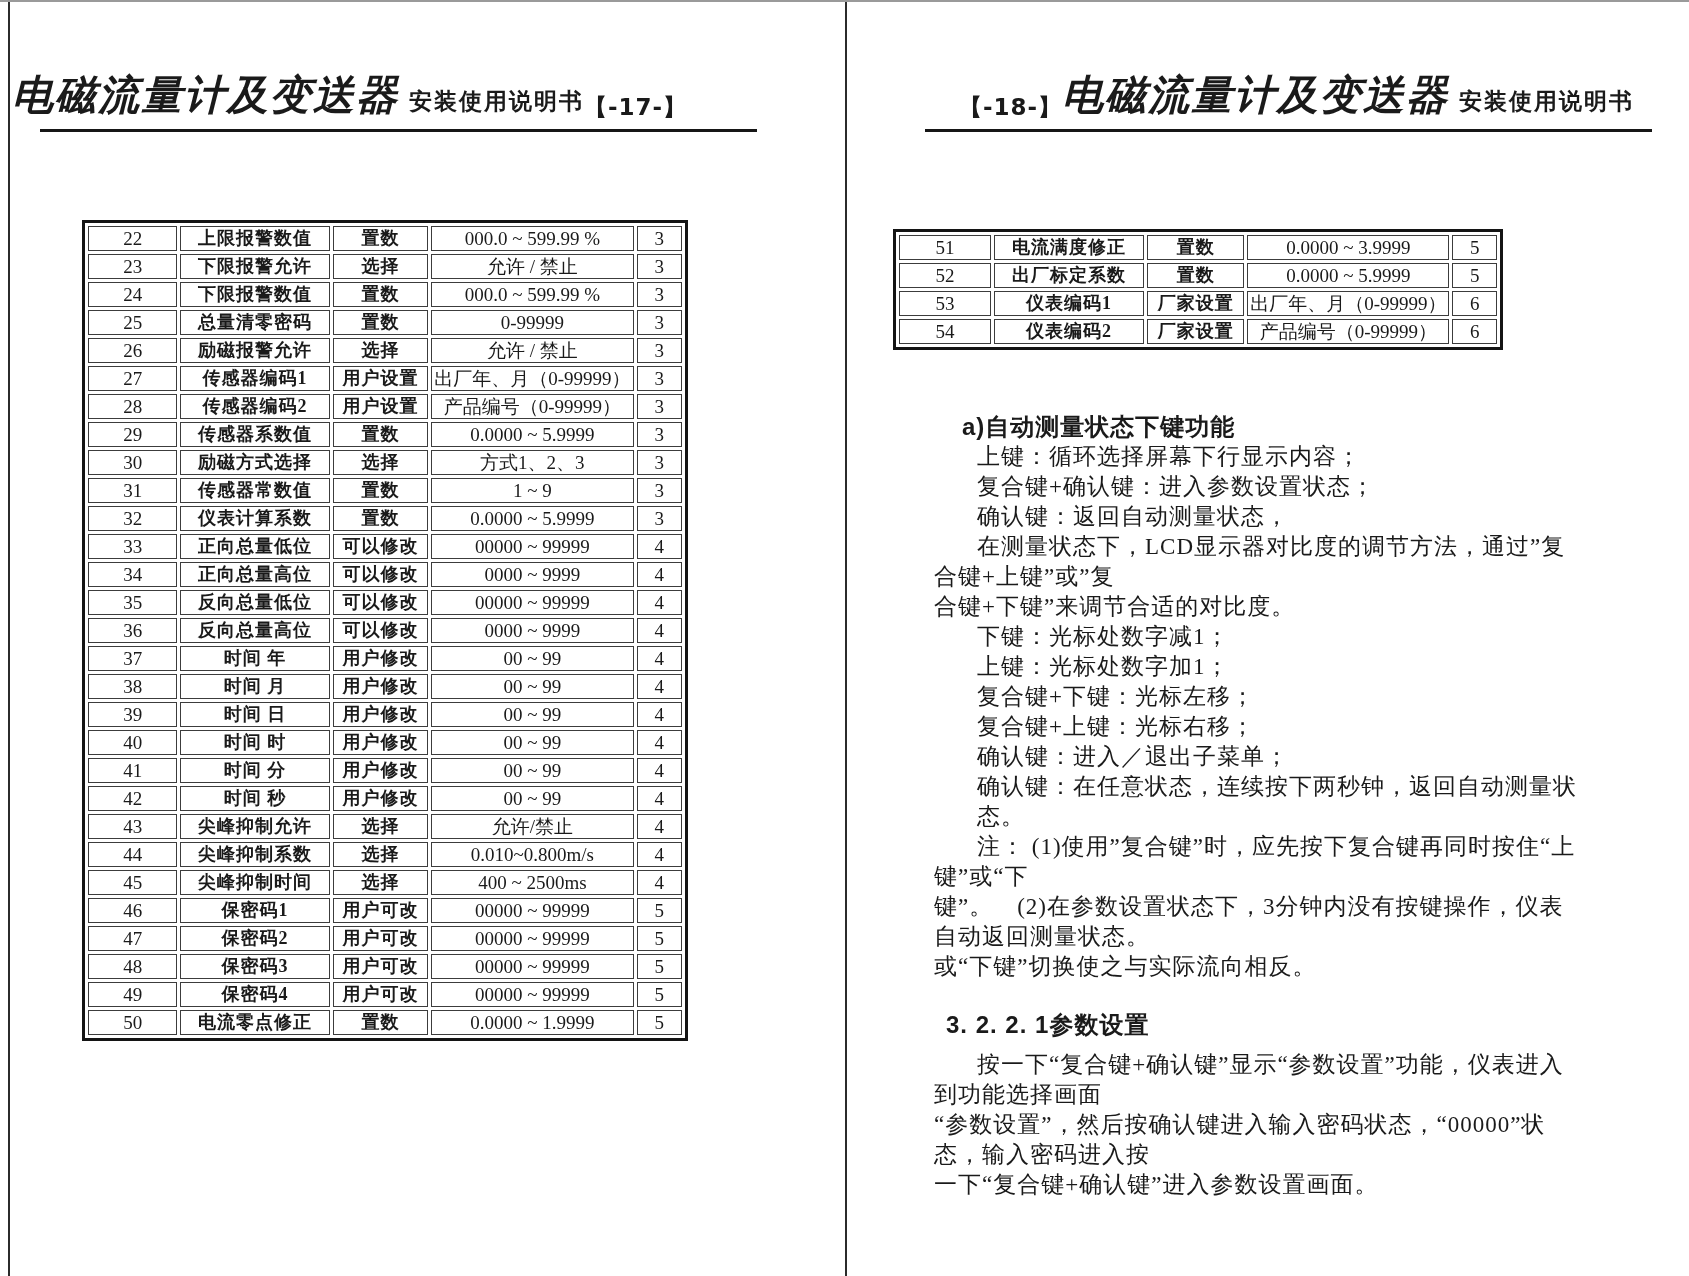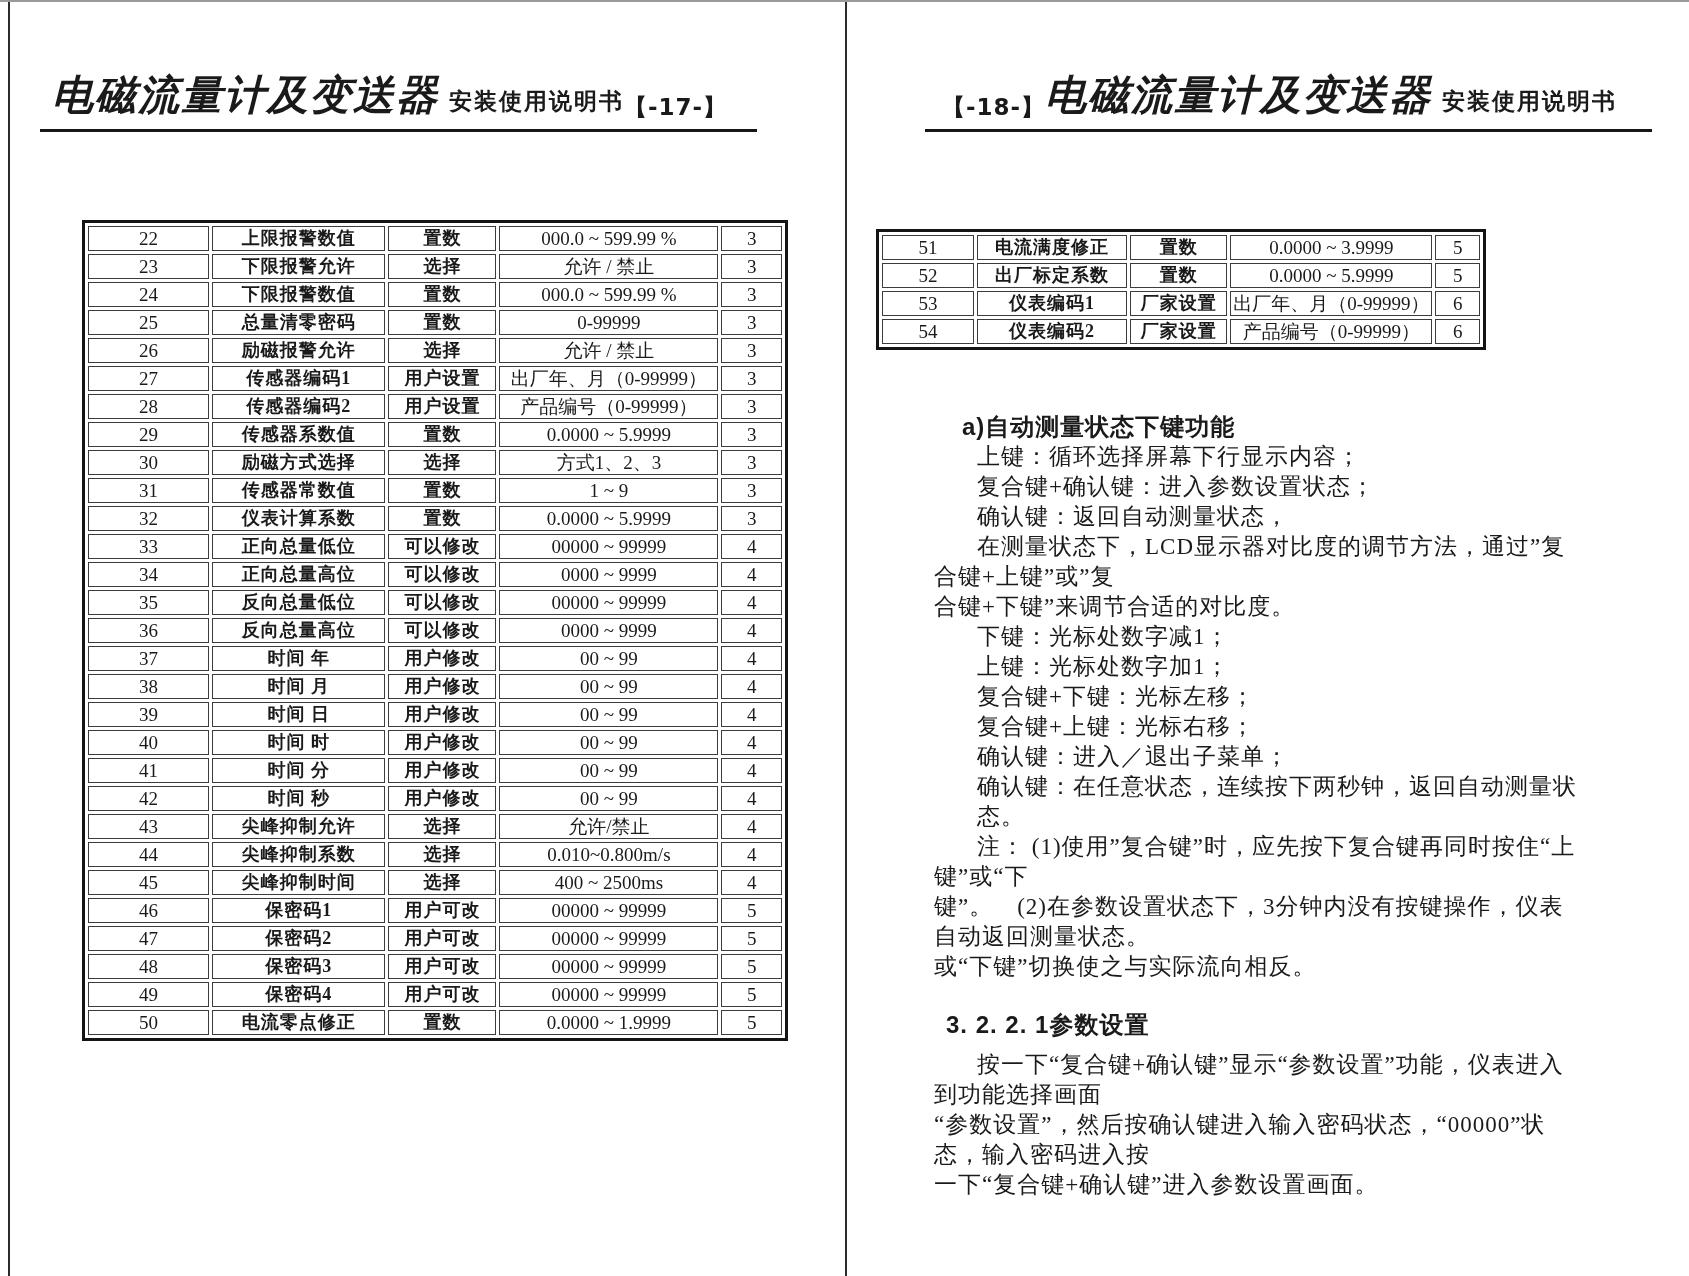--- a/index.html
+++ b/index.html
@@ -15,21 +15,21 @@
   .edge-left{position:absolute;left:8px;top:0;width:2px;height:100%;background:#2b2b2b;}
   .divider{position:absolute;left:845px;top:0;width:2px;height:100%;background:#2b2b2b;}
 
   .page{position:absolute;top:0;height:100%;}
   .page-left{left:10px;width:835px;}
   .page-right{left:847px;width:842px;}
 
   
   .pg-header{
     position:absolute;top:74px;height:56px;
-    display:flex;align-items:flex-end;justify-content:center;
+    display:flex;align-items:flex-end;justify-content:flex-end;
     border-bottom:3px solid #161616;
     box-sizing:border-box;padding-bottom:6px;
   }
   .page-left .pg-header{left:30px;width:717px;}
   .page-right .pg-header{left:78px;width:727px;}
   .title-group{white-space:nowrap;}
   .doc-title{
     font-style:italic;font-weight:bold;font-size:41px;letter-spacing:2px;
     font-family:"Liberation Serif","DejaVu Serif",serif;
   }
@@ -42,22 +42,22 @@
   .page-right .pg-header .page-label{}
   .page-right .pg-header .title-group{margin-right:18px;}
 
   
   .param-table{
     position:absolute;
     border-collapse:separate;border-spacing:3px;
     border:3px solid #141414;
     background:#ffffff;
   }
-  .page-left .param-table{left:72px;top:218px;width:706px;}
-  .page-right .param-table{left:29px;top:227px;width:610px;}
+  .page-left .param-table{left:72px;top:218px;width:606px;}
+  .page-right .param-table{left:46px;top:227px;width:610px;}
   .param-table td{
     border:1px solid #3c3c3c;
     text-align:center;vertical-align:middle;
     height:23px;line-height:23px;
     font-size:19px;
     padding:0 2px;
     white-space:nowrap;
   }
   .param-table td.c-name,.param-table td.c-type{
     font-weight:bold;font-size:18px;

